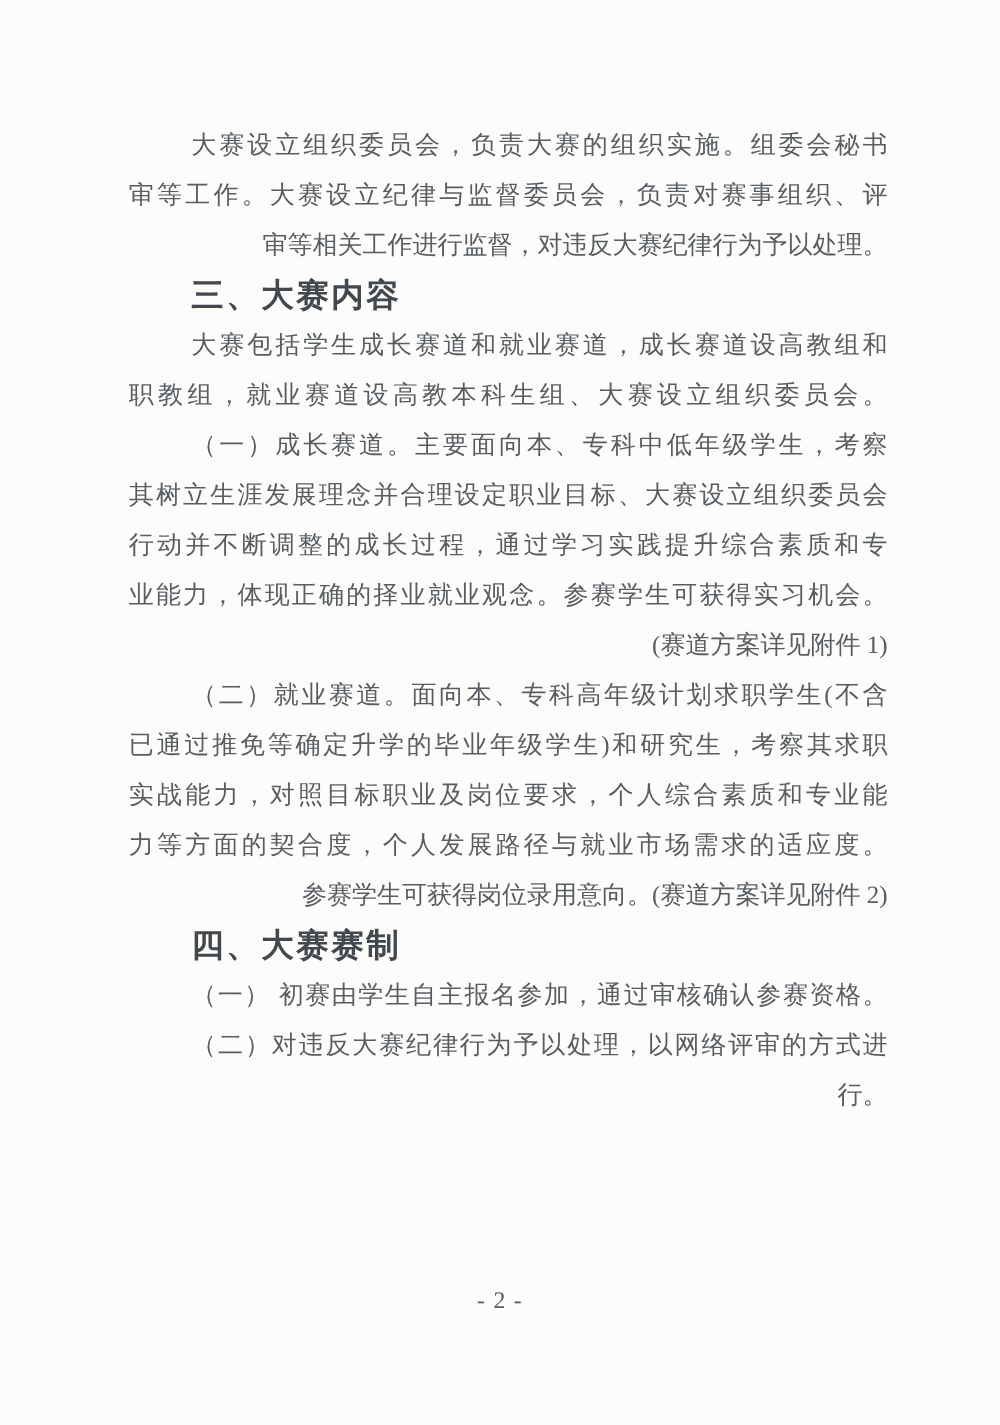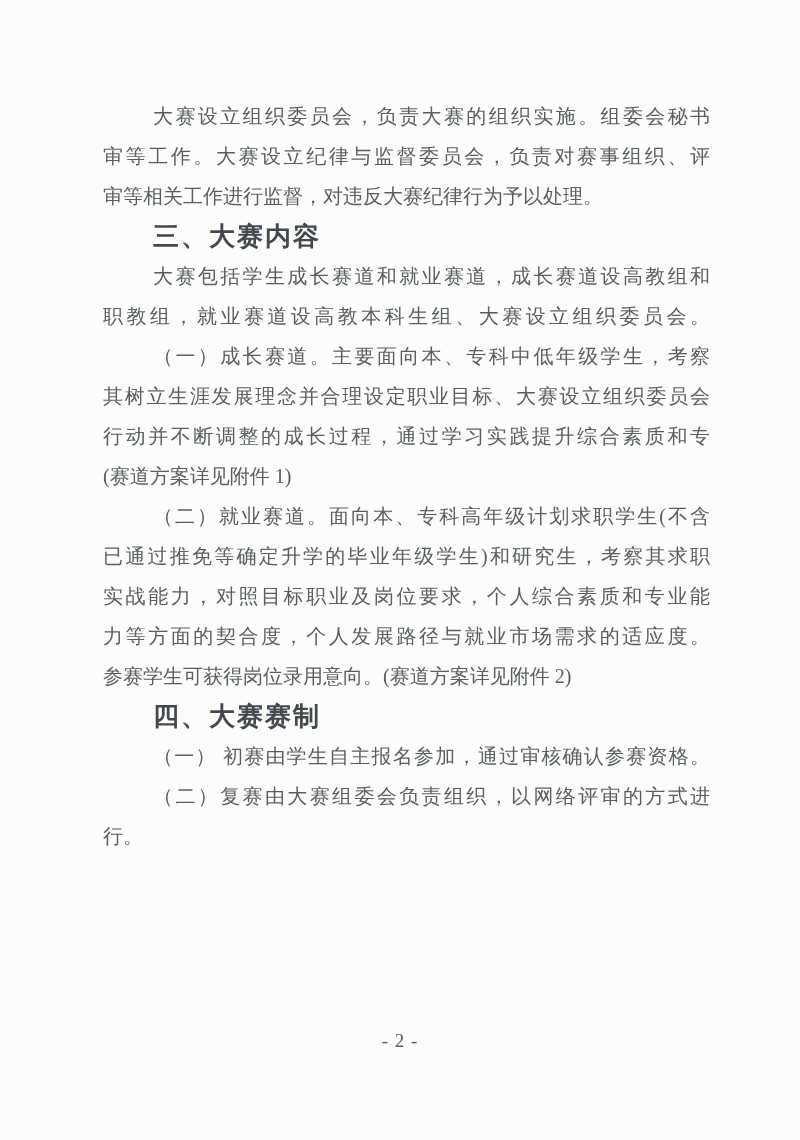--- a/index.html
+++ b/index.html
@@ -16,20 +16,21 @@
   .content{
     position:absolute;
     left:103px;top:96px;
     width:607px;
   }
   .line{
     font-size:20px;
     line-height:40px;
     word-break:break-all;
     white-space:normal;
+    text-align:right;
   }
   .line.j{
     text-align:justify;
     text-align-last:justify;
   }
   .line.first{
     padding-left:50px;
   }
   .heading{
     font-size:26px;
@@ -57,25 +58,26 @@
   <main class="content" id="content">
       <div class="line j first">大赛设立组织委员会，负责大赛的组织实施。组委会秘书</div>
       <div class="line j">审等工作。大赛设立纪律与监督委员会，负责对赛事组织、评</div>
       <div class="line">审等相关工作进行监督，对违反大赛纪律行为予以处理。</div>
       <div class="heading">三、大赛内容</div>
       <div class="line j first">大赛包括学生成长赛道和就业赛道，成长赛道设高教组和</div>
       <div class="line j">职教组，就业赛道设高教本科生组、大赛设立组织委员会。</div>
       <div class="line j first">（一）成长赛道。主要面向本、专科中低年级学生，考察</div>
       <div class="line j">其树立生涯发展理念并合理设定职业目标、大赛设立组织委员会</div>
       <div class="line j">行动并不断调整的成长过程，通过学习实践提升综合素质和专</div>
+      <div class="line j">业能力，体现正确的择业就业观念。参赛学生可获得实习机会。</div>
       <div class="line">(赛道方案详见附件 1)</div>
       <div class="line j first">（二）就业赛道。面向本、专科高年级计划求职学生(不含</div>
       <div class="line j">已通过推免等确定升学的毕业年级学生)和研究生，考察其求职</div>
       <div class="line j">实战能力，对照目标职业及岗位要求，个人综合素质和专业能</div>
       <div class="line j">力等方面的契合度，个人发展路径与就业市场需求的适应度。</div>
       <div class="line">参赛学生可获得岗位录用意向。(赛道方案详见附件 2)</div>
       <div class="heading">四、大赛赛制</div>
       <div class="line j first">（一） 初赛由学生自主报名参加，通过审核确认参赛资格。</div>
-      <div class="line j first">（二）复赛由大赛组委会负责组织，以网络评审的方式进</div>
+      <div class="line j first">（二）对违反大赛纪律行为予以处理，以网络评审的方式进</div>
       <div class="line">行。</div>
     </main>
   <div class="footer">- 2 -</div>
 </div>
 
 </body></html>

